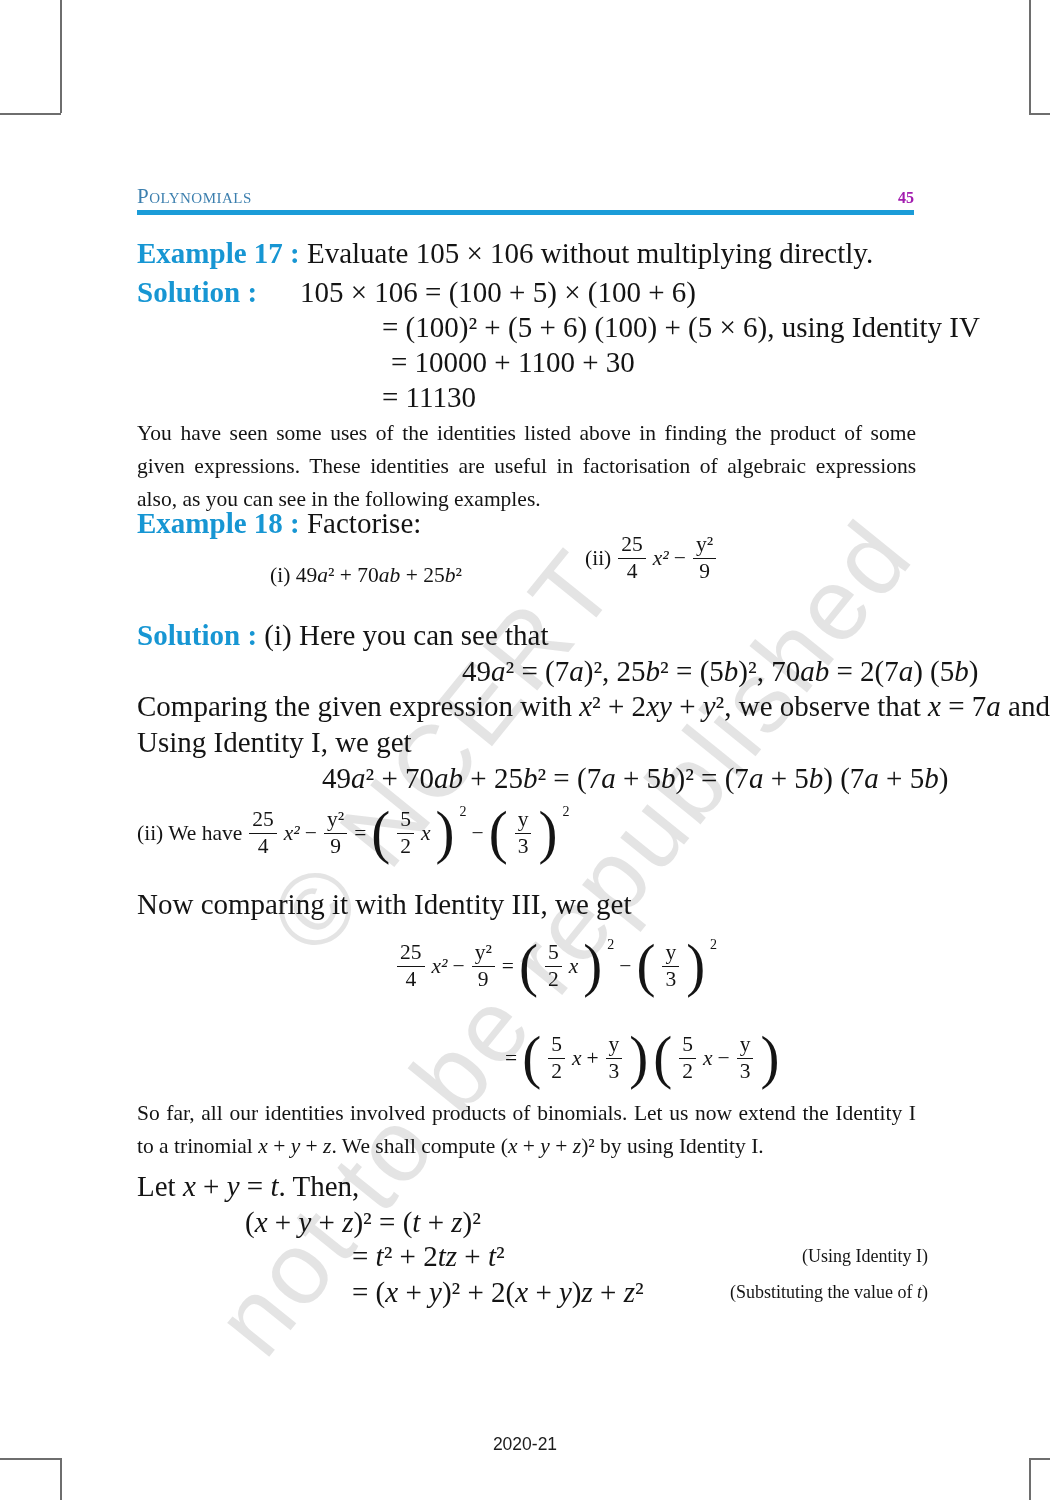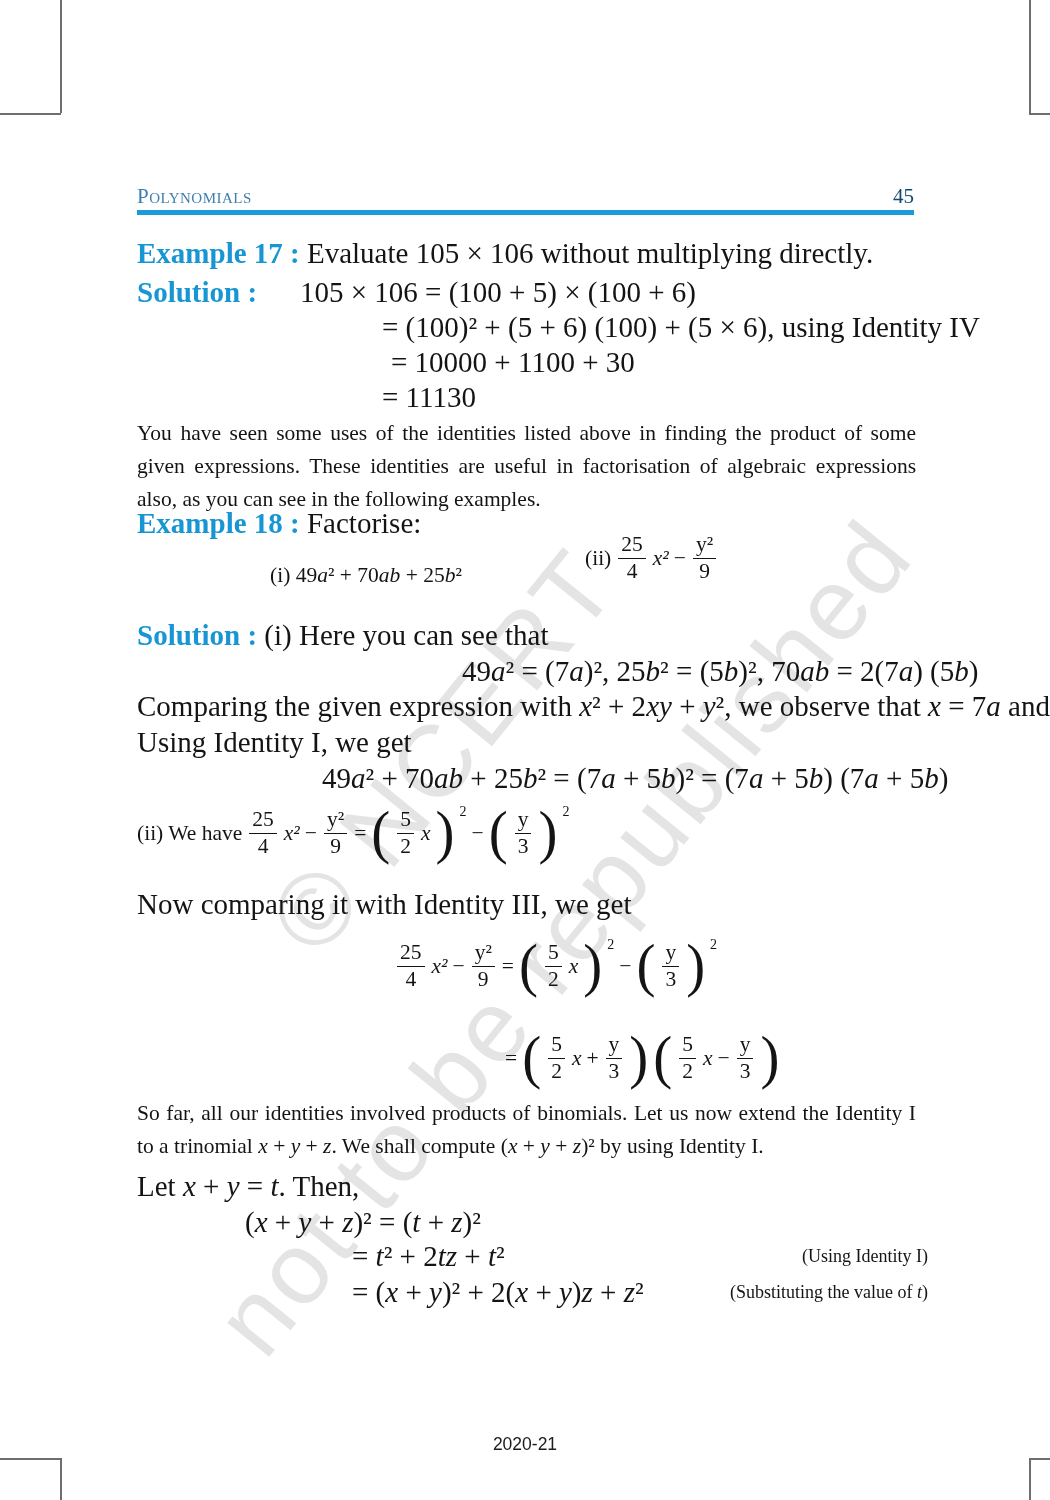--- a/index.html
+++ b/index.html
@@ -10,21 +10,21 @@
   
   .wm{position:absolute;font-family:"Liberation Sans", sans-serif;font-weight:500;
       color:rgba(90,90,90,0.16);white-space:nowrap;transform-origin:0 50%;
       letter-spacing:4px;z-index:0;pointer-events:none;}
   .wm1{left:292px;top:880px;font-size:102px;transform:rotate(-51deg);}
   .wm2{left:238px;top:1282px;font-size:102px;transform:rotate(-51deg);}
   
   .hdr{position:absolute;left:137px;top:184px;width:777px;display:flex;
        justify-content:space-between;align-items:baseline;z-index:2;}
   .hdr .title{font-variant:small-caps;font-size:21px;letter-spacing:0.5px;color:#3c7fae;}
-  .hdr .pnum{font-size:21px;color:#0c4a6e;}
+  .hdr .pnum{font-size:16px;color:#a21caf;font-weight:bold;}
   .rule{position:absolute;left:137px;top:210px;width:777px;height:5px;background:#1b9cd8;z-index:2;}
   
   .blk{position:absolute;font-size:29px;line-height:33px;z-index:2;white-space:nowrap;}
   .par{position:absolute;font-size:21.5px;line-height:33px;width:779px;text-align:justify;
        z-index:2;white-space:normal;}
   .exlabel{color:#1796d3;font-weight:bold;}
   i{font-style:italic;}
   
   .frac{display:inline-block;text-align:center;vertical-align:middle;line-height:1.02;margin:0 2px;}
   .frac .num{display:block;padding:0 3px 2px;border-bottom:1.7px solid #141414;}

